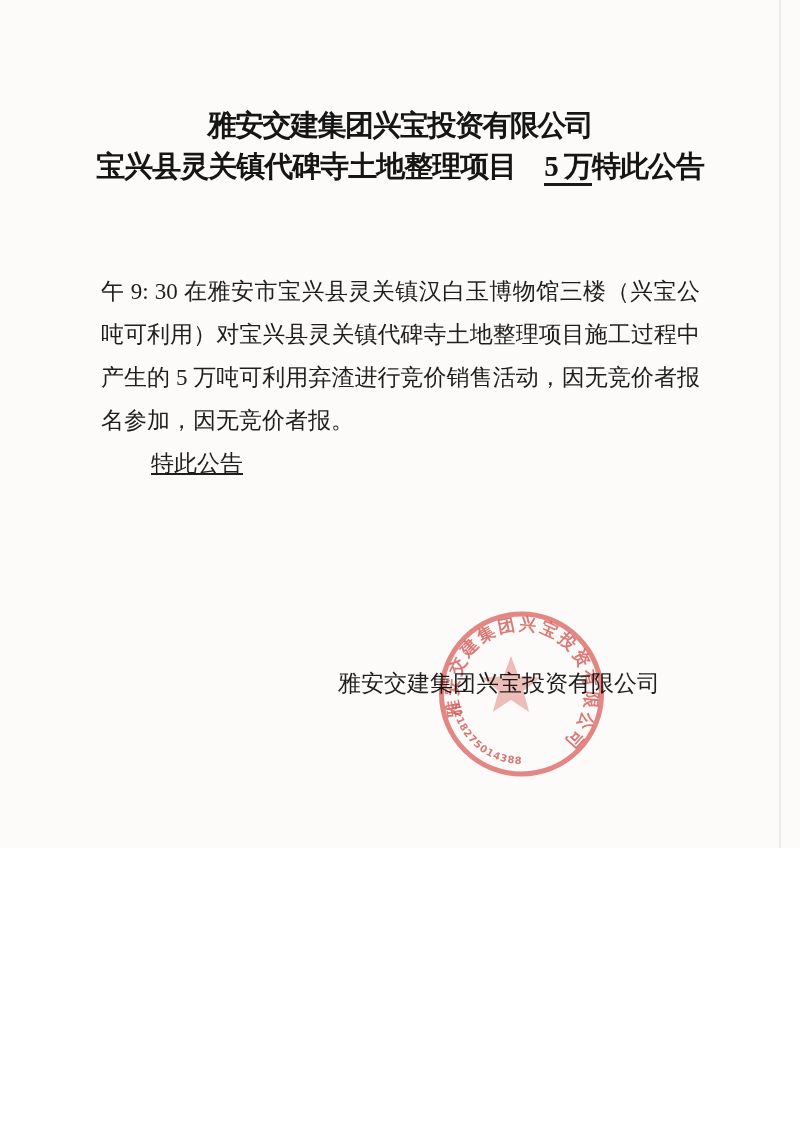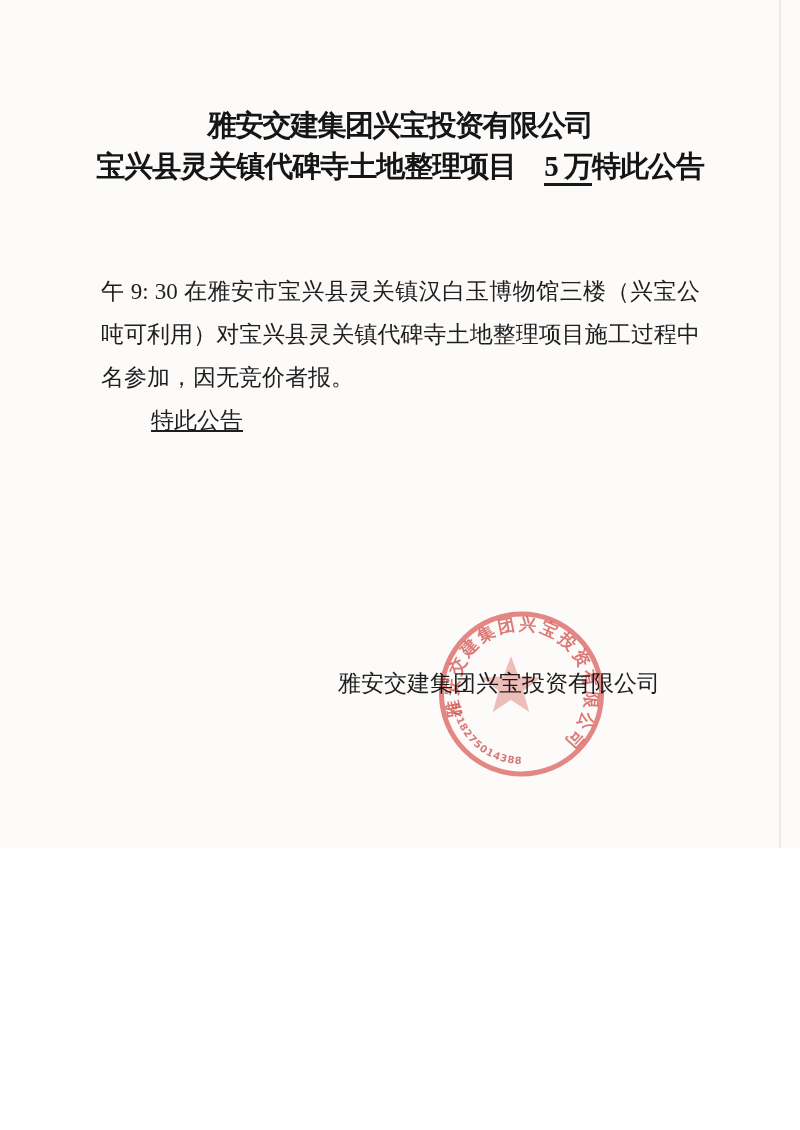--- a/index.html
+++ b/index.html
@@ -60,20 +60,21 @@
   <div class="scan-edge"></div>
 
   <div class="doc-title">
     <div class="t1">雅安交建集团兴宝投资有限公司</div>
     <div class="t2"><span>宝兴县灵关镇代碑寺土地整理项目</span><span class="u-num">5 万</span><span>特此公告</span></div>
   </div>
 
   <div class="body-paragraph">
     <div class="bline">午 9: 30 在雅安市宝兴县灵关镇汉白玉博物馆三楼（兴宝公</div>
     <div class="bline">吨可利用）对宝兴县灵关镇代碑寺土地整理项目施工过程中</div>
+    <div class="bline">产生的 5 万吨可利用弃渣进行竞价销售活动，因无竞价者报</div>
     <div class="bline last">名参加，因无竞价者报。</div>
     <div class="closing-line">特此公告</div>
   </div>
 
   <div class="signature-block">
     <div>雅安交建集团兴宝投资有限公司</div>
   </div>
 
   <div class="seal">
     <svg width="172" height="172" viewBox="0 0 172 172">

